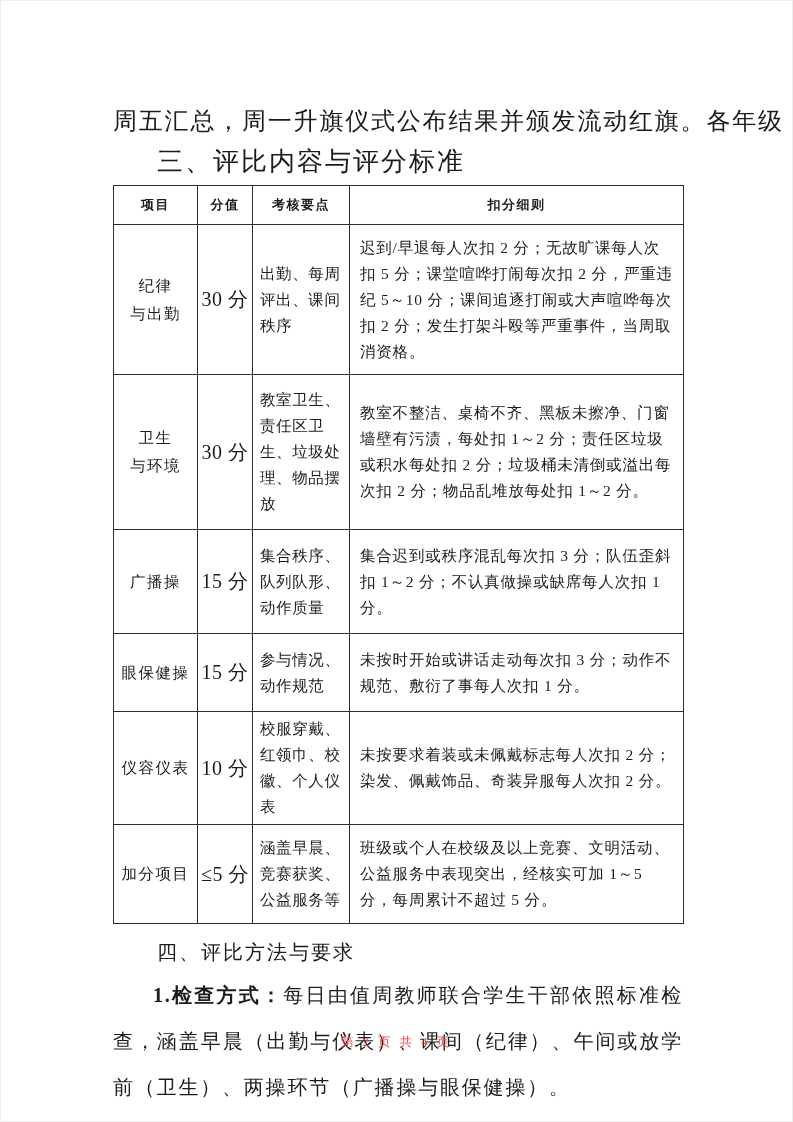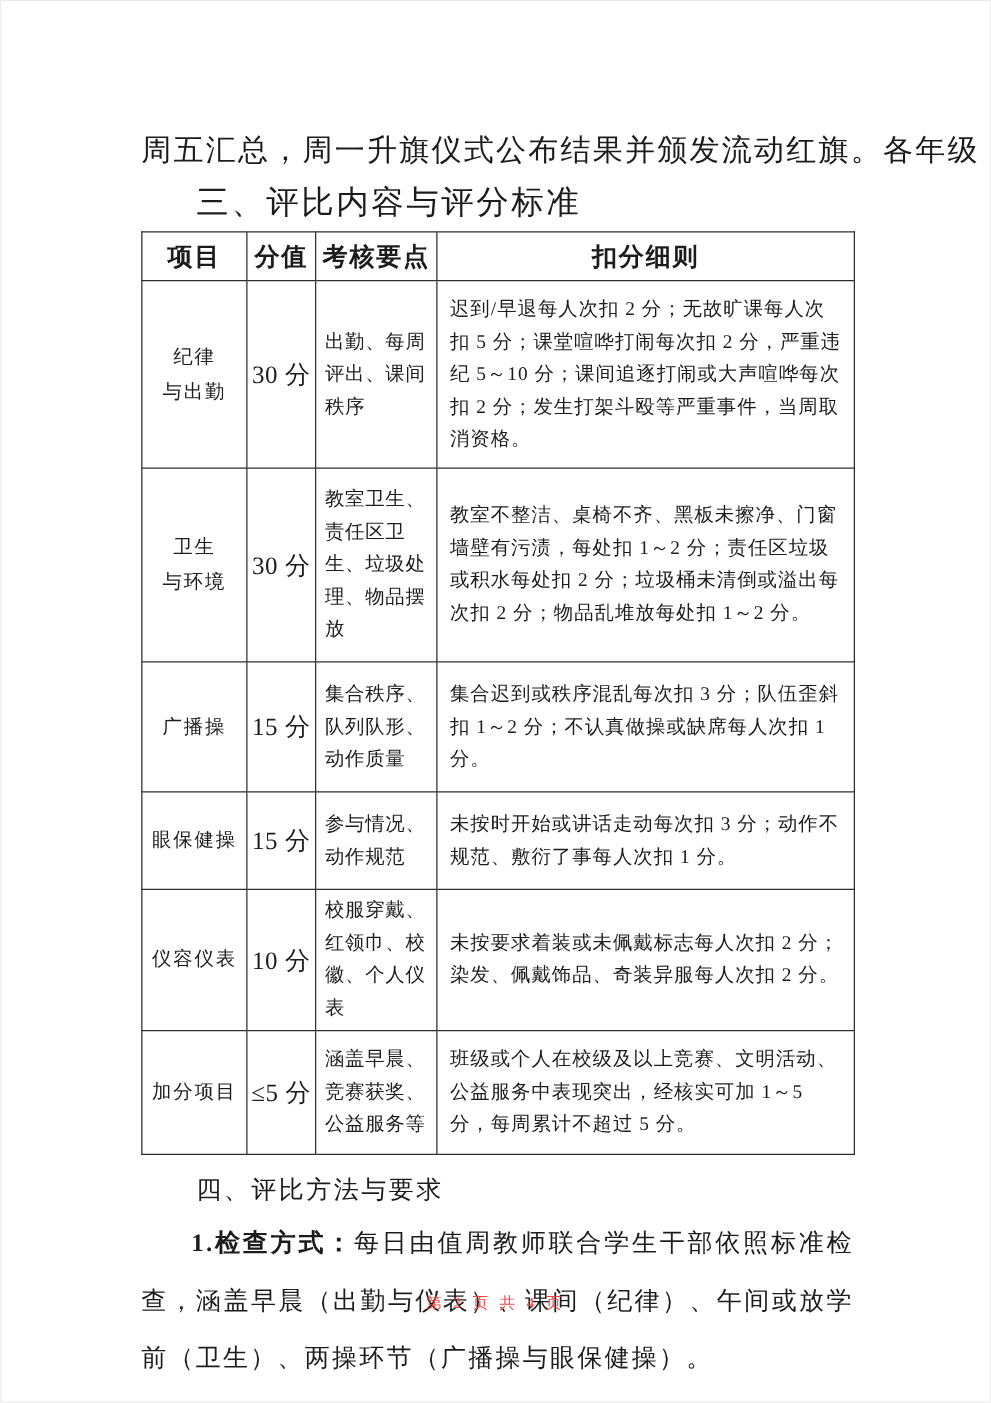--- a/index.html
+++ b/index.html
@@ -23,21 +23,21 @@
     border-collapse:collapse;width:570px;table-layout:fixed;
   }
   .score-table col.c1{width:84px}
   .score-table col.c2{width:55px}
   .score-table col.c3{width:97px}
   .score-table col.c4{width:334px}
   .score-table th,.score-table td{
     border:1px solid #2e2e2e;vertical-align:middle;
   }
   .score-table thead th{
-    font-weight:bold;font-size:20px;height:36px;
+    font-weight:bold;font-size:13px;height:36px;
     text-align:center;letter-spacing:1.5px;
   }
   .item-cell{
     text-align:center;font-size:15.5px;line-height:28px;
     letter-spacing:1.5px;white-space:pre-line;
   }
   .score-cell{
     text-align:center;font-size:20px;letter-spacing:0.5px;
   }
   .points-cell{

